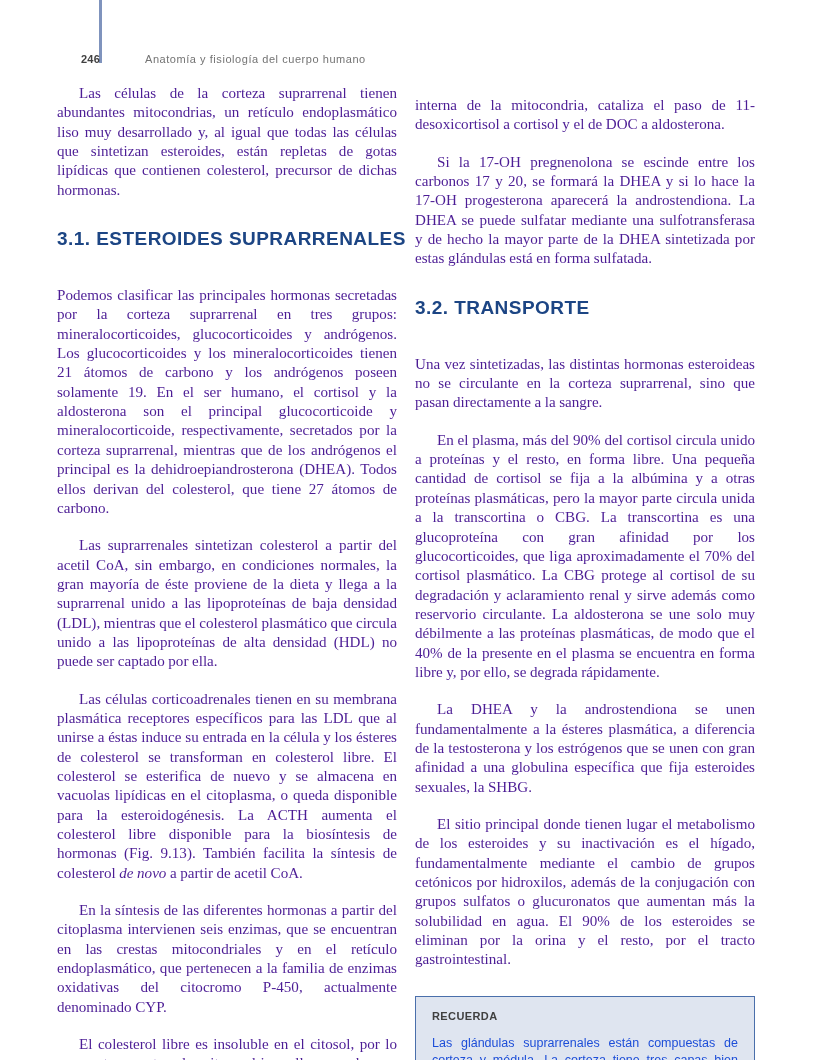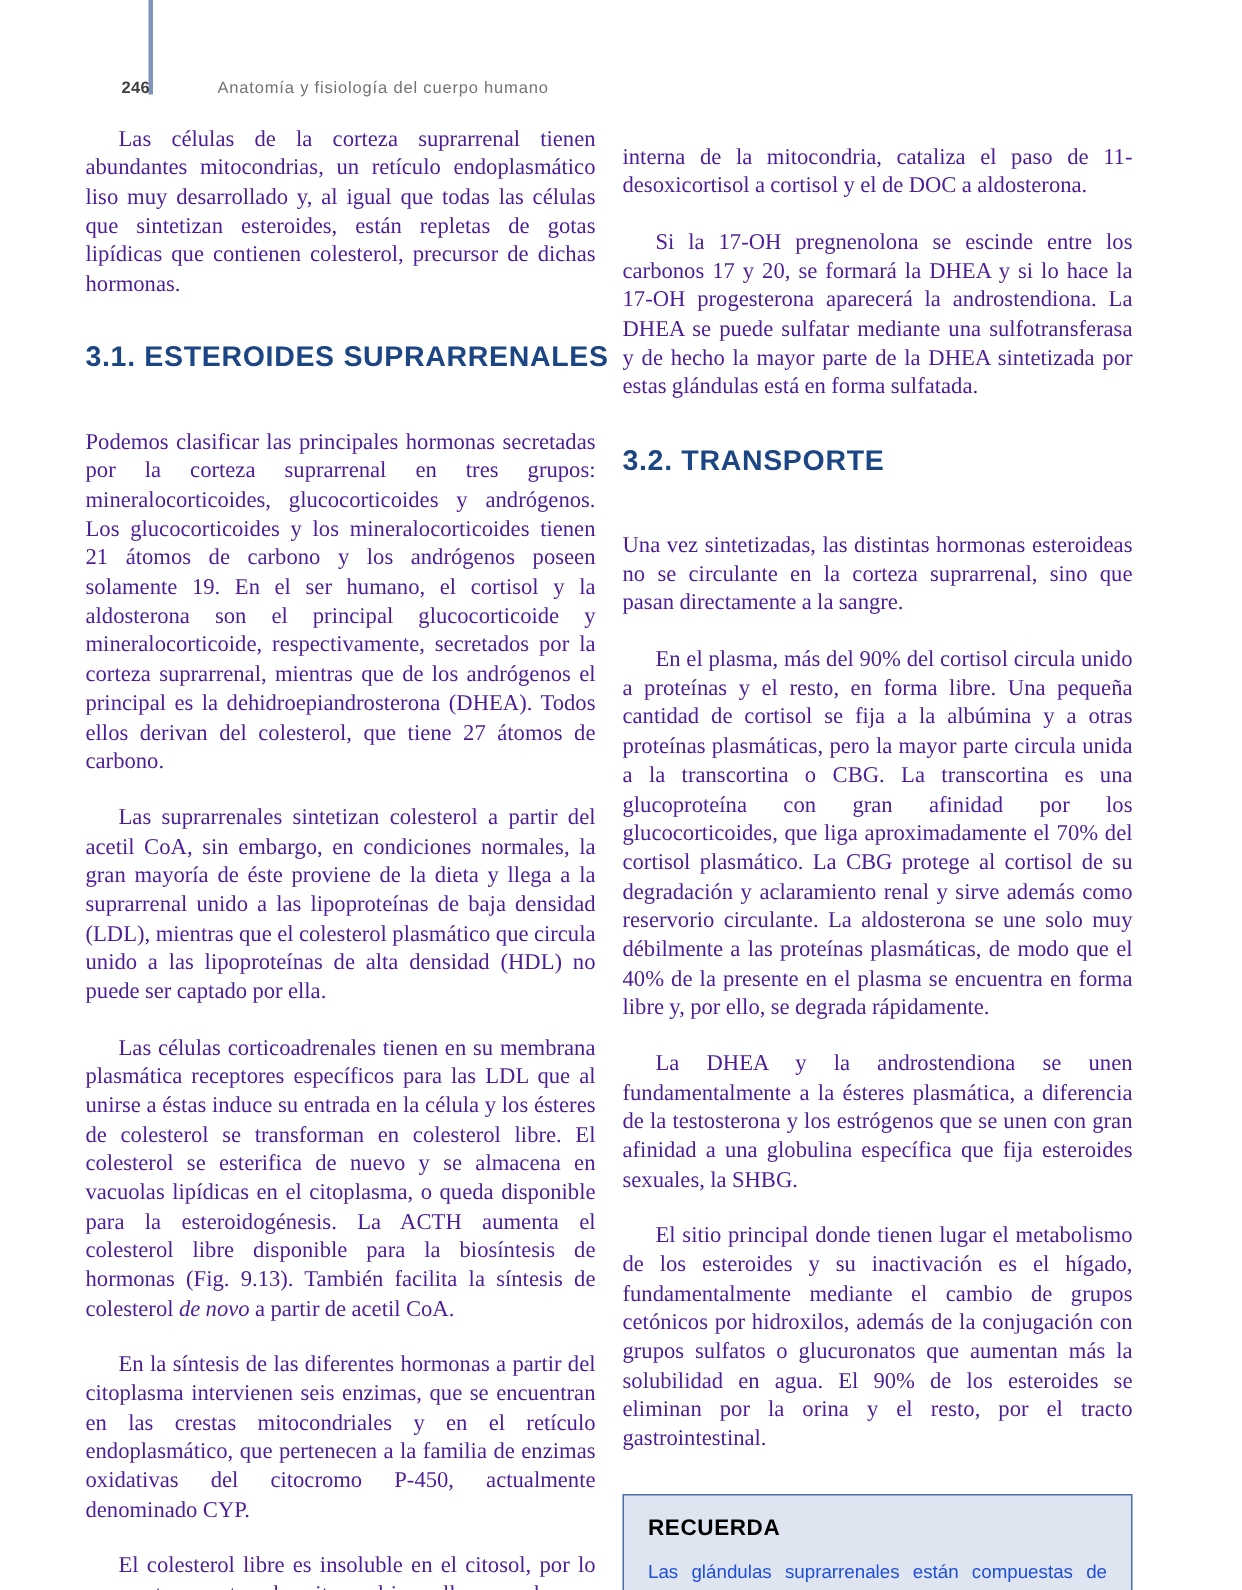--- a/index.html
+++ b/index.html
@@ -105,23 +105,23 @@
   
   .callout {
     margin: 26px 0 0 0;
     border: 1.4px solid #4a6fab;
     background: #dfe5f0;
     padding: 13px 16px 16px 16px;
     box-sizing: border-box;
   }
   .callout-title {
     font-family: "Liberation Sans", "DejaVu Sans", sans-serif;
-    font-size: 15px;
+    font-size: 11px;
     font-weight: bold;
-    color: #000000;
+    color: #404040;
     letter-spacing: 0.4px;
     margin: 0 0 13px 0;
   }
   .callout-body {
     font-family: Liberation Sans, sans-serif;
     font-size: 12.5px;
     line-height: 17.6px;
     color: #1d4ed8;
     text-align: justify;
     margin: 0;

